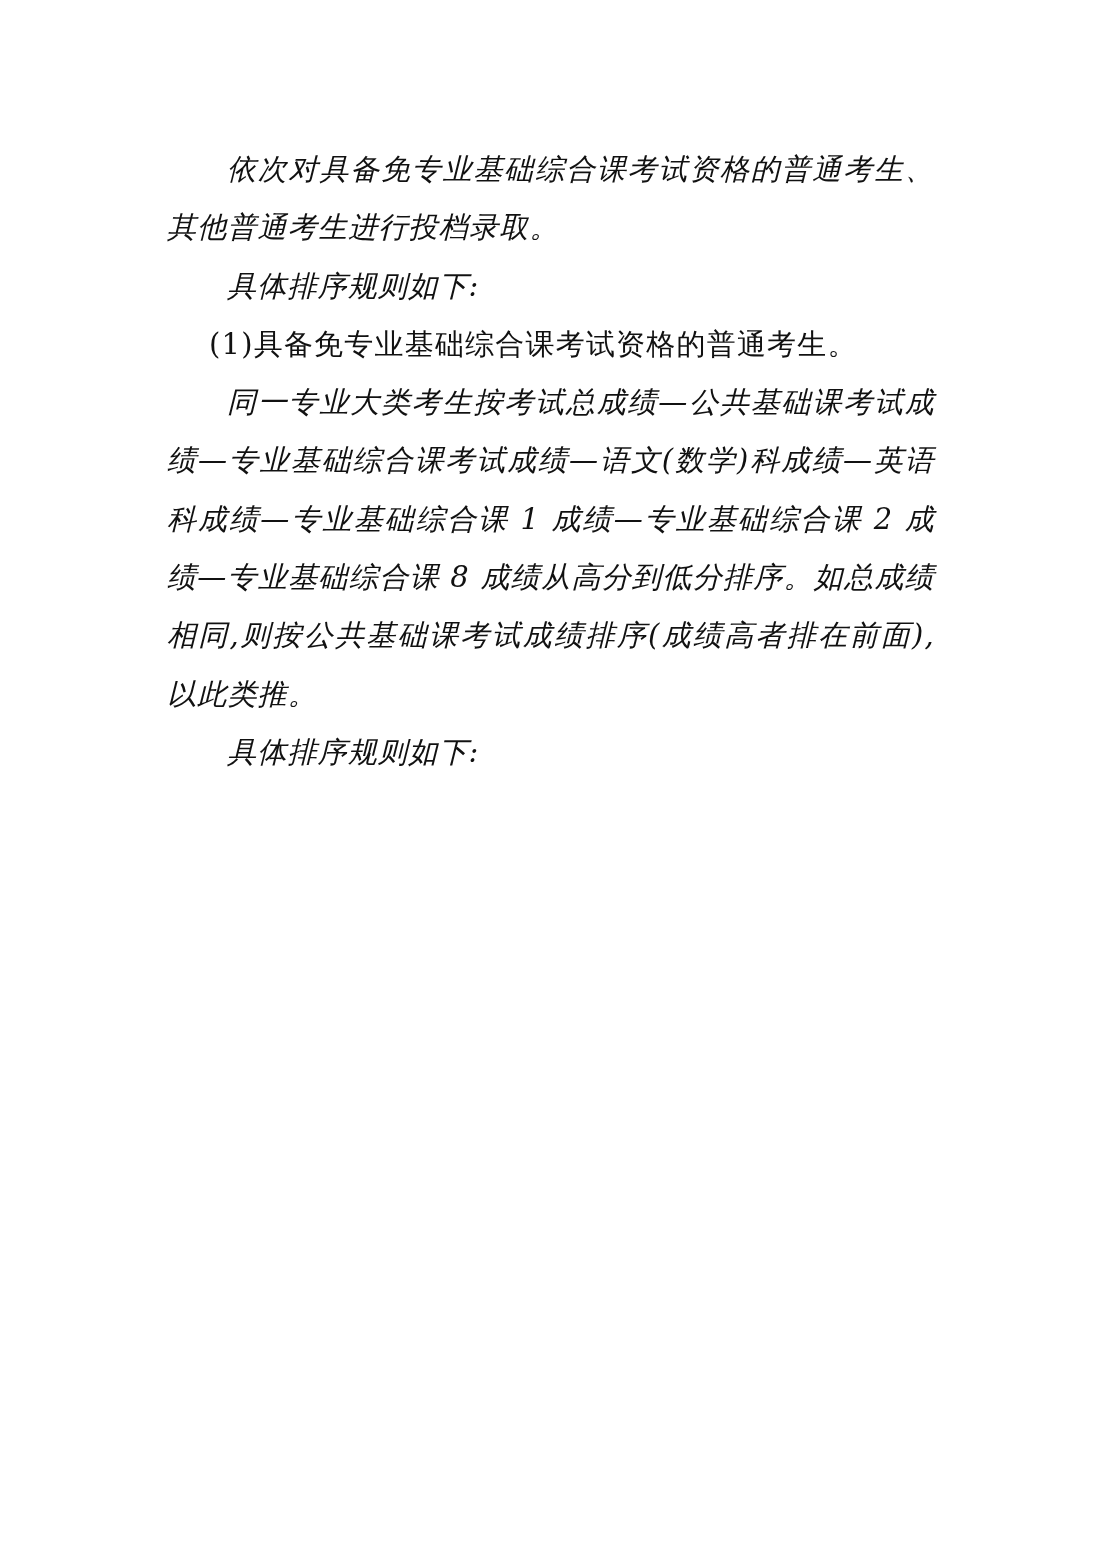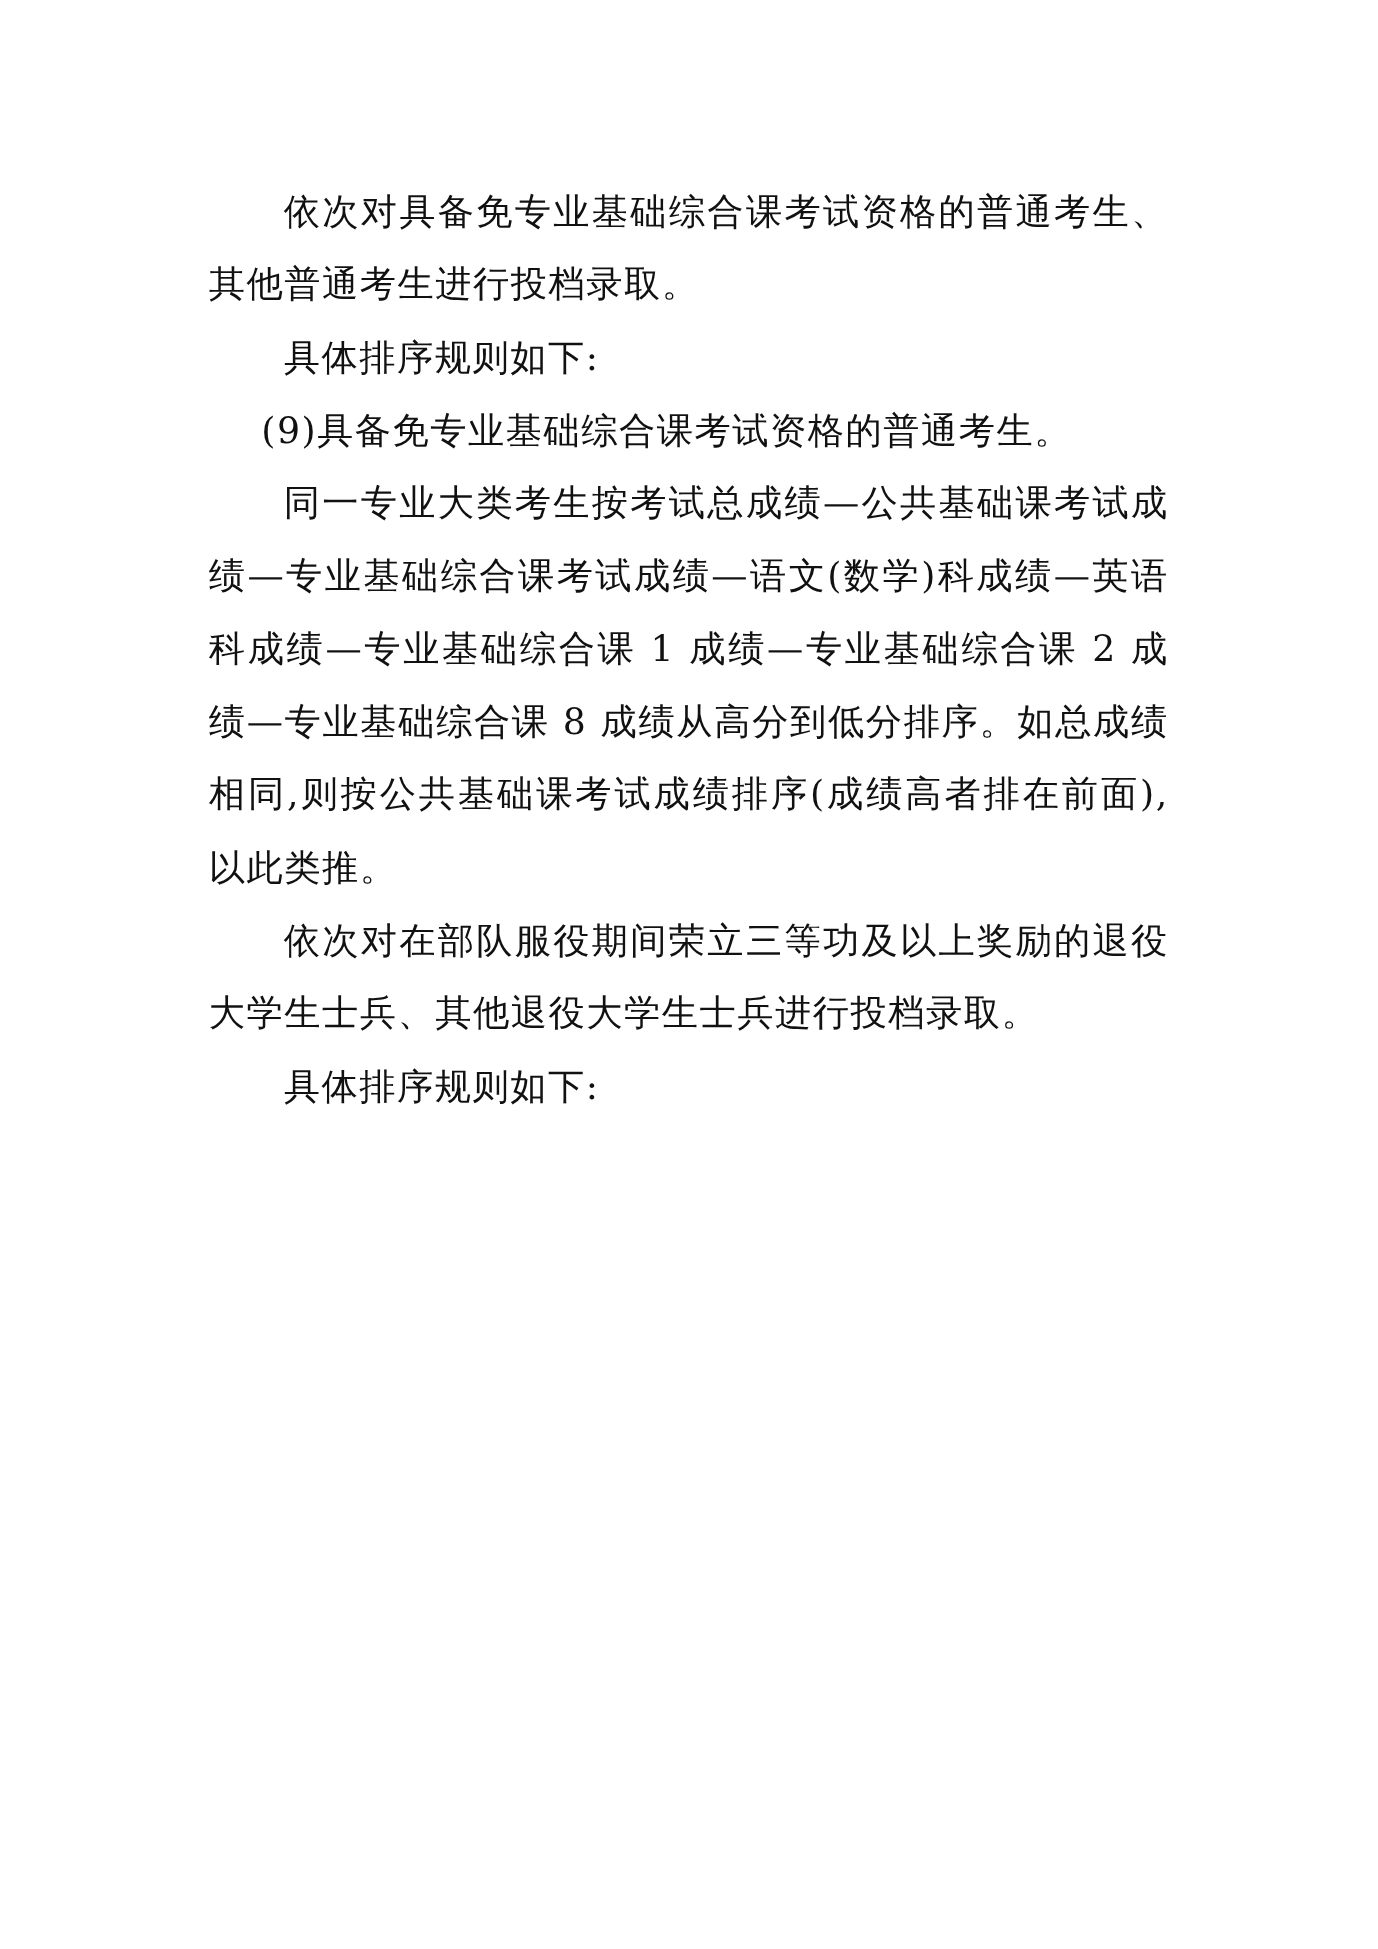--- a/index.html
+++ b/index.html
@@ -9,26 +9,25 @@
     left: 167px;
     top: 140px;
     width: 768px;
     font-family: "DejaVu Serif", "Liberation Serif", serif;
     font-size: 29px;
     line-height: 58.3px;
     color: #111111;
     letter-spacing: 1.2px;
   }
   .para { margin: 0; padding: 0; text-align: justify; text-align-last: left; word-break: break-all; }
-  .indent { text-indent: 60px; }
+  .indent { text-indent: 60px; font-style: italic; }
   .sub-indent { text-indent: 42px; }
 </style>
 </head>
 <body>
 
 <div class="page">
   <p class="para indent">依次对具备免专业基础综合课考试资格的普通考生、其他普通考生进行投档录取。</p>
   <p class="para indent">具体排序规则如下:</p>
-  <p class="para sub-indent">(9)具备免专业基础综合课考试资格的普通考生。</p>
+  <p class="para sub-indent">(1)具备免专业基础综合课考试资格的普通考生。</p>
   <p class="para indent">同一专业大类考生按考试总成绩—公共基础课考试成绩—专业基础综合课考试成绩—语文(数学)科成绩—英语科成绩—专业基础综合课 1 成绩—专业基础综合课 2 成绩—专业基础综合课 8 成绩从高分到低分排序。如总成绩相同,则按公共基础课考试成绩排序(成绩高者排在前面),以此类推。</p>
-  <p class="para indent">依次对在部队服役期间荣立三等功及以上奖励的退役大学生士兵、其他退役大学生士兵进行投档录取。</p>
   <p class="para indent">具体排序规则如下:</p>
 </div>
 
 </body></html>

